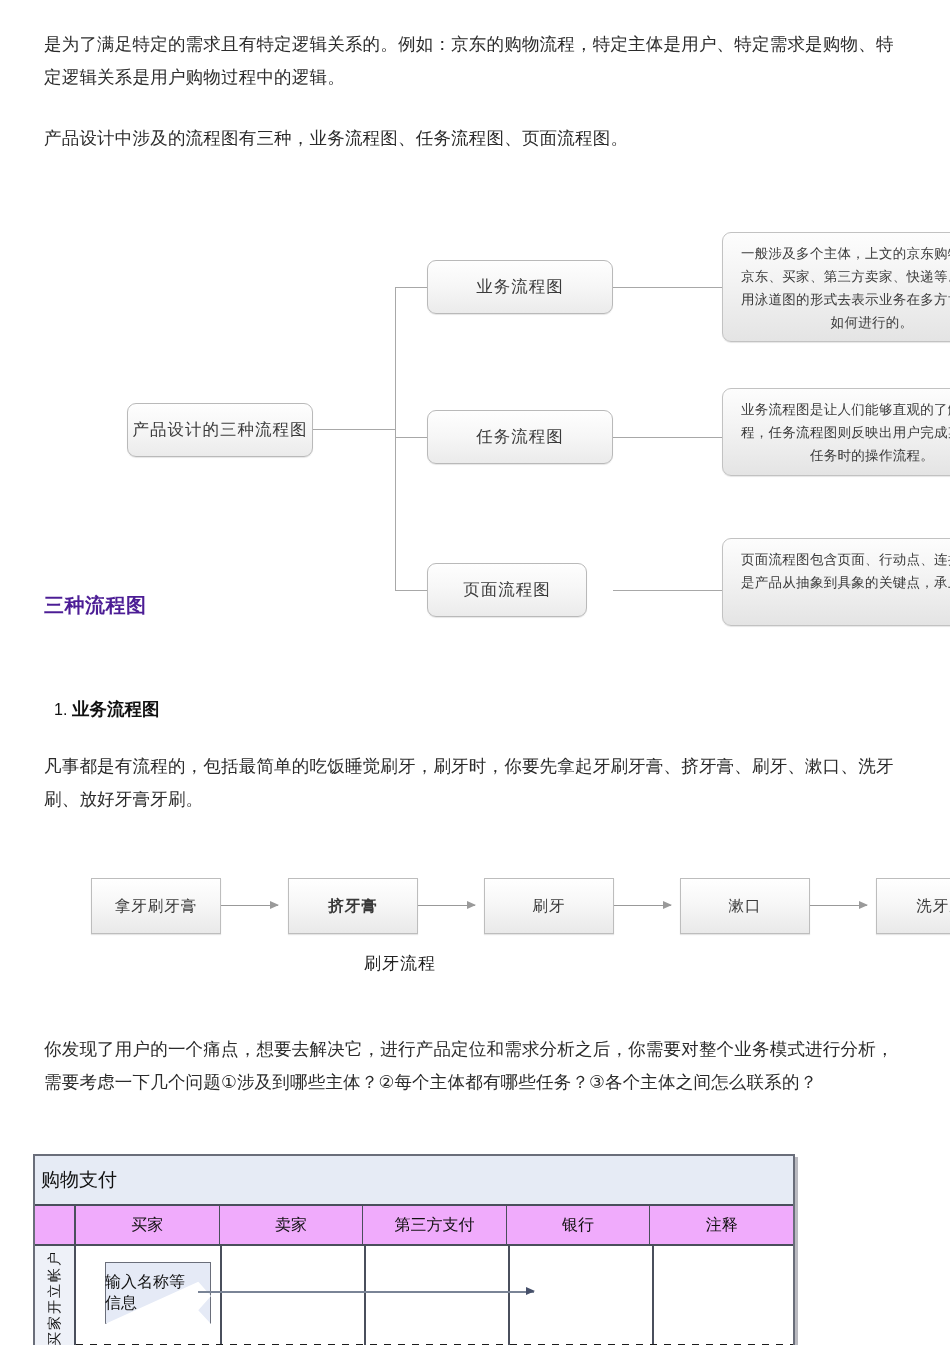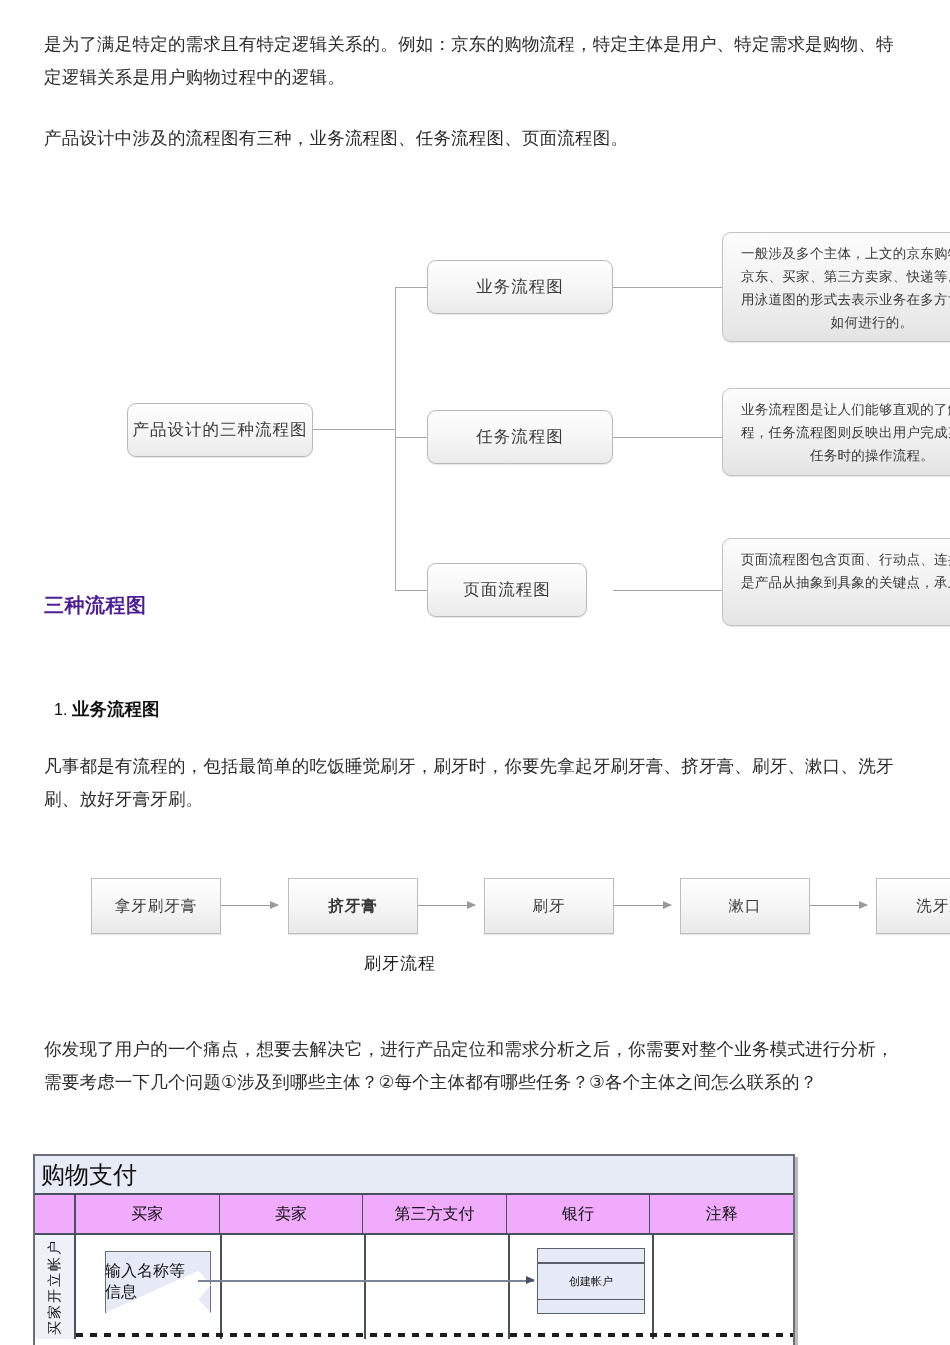--- a/index.html
+++ b/index.html
@@ -179,29 +179,29 @@
     top: 1154px;
     width: 762px;
     height: 195px;
     box-sizing: border-box;
     border: 2px solid #6a6e7a;
     background: #ffffff;
     box-shadow: 3px 3px 0 rgba(130,130,140,0.55);
     overflow: hidden;
   }
   .swim-title {
-    height: 39px;
+    height: 50px;
     box-sizing: border-box;
     border-bottom: 2px solid #4a4f5c;
     background: #e6ebf5;
     display: flex;
     align-items: center;
     padding-left: 6px;
     font-family: Liberation Serif, serif;
-    font-size: 24px;
+    font-size: 19px;
     color: #111;
   }
   .swim-head {
     display: flex;
     height: 40px;
     box-sizing: border-box;
     border-bottom: 2px solid #4a4f5c;
     background: #f0abfc;
   }
   .swim-head .corner {
@@ -421,17 +421,16 @@
     <div class="vdiv vd1"></div>
     <div class="vdiv vd2"></div>
     <div class="vdiv vd3"></div>
     <div class="vdiv vd4"></div>
 
     <div class="shape-doc"></div>
     <div class="shape-doc-inner">输入名称等信息</div>
 
     <div class="swim-arrow"></div>
 
-    <div class="shape-sub">创建帐户</div>
 
     <div class="lane-dash"></div>
   </div>
 </div>
 
 </body></html>

